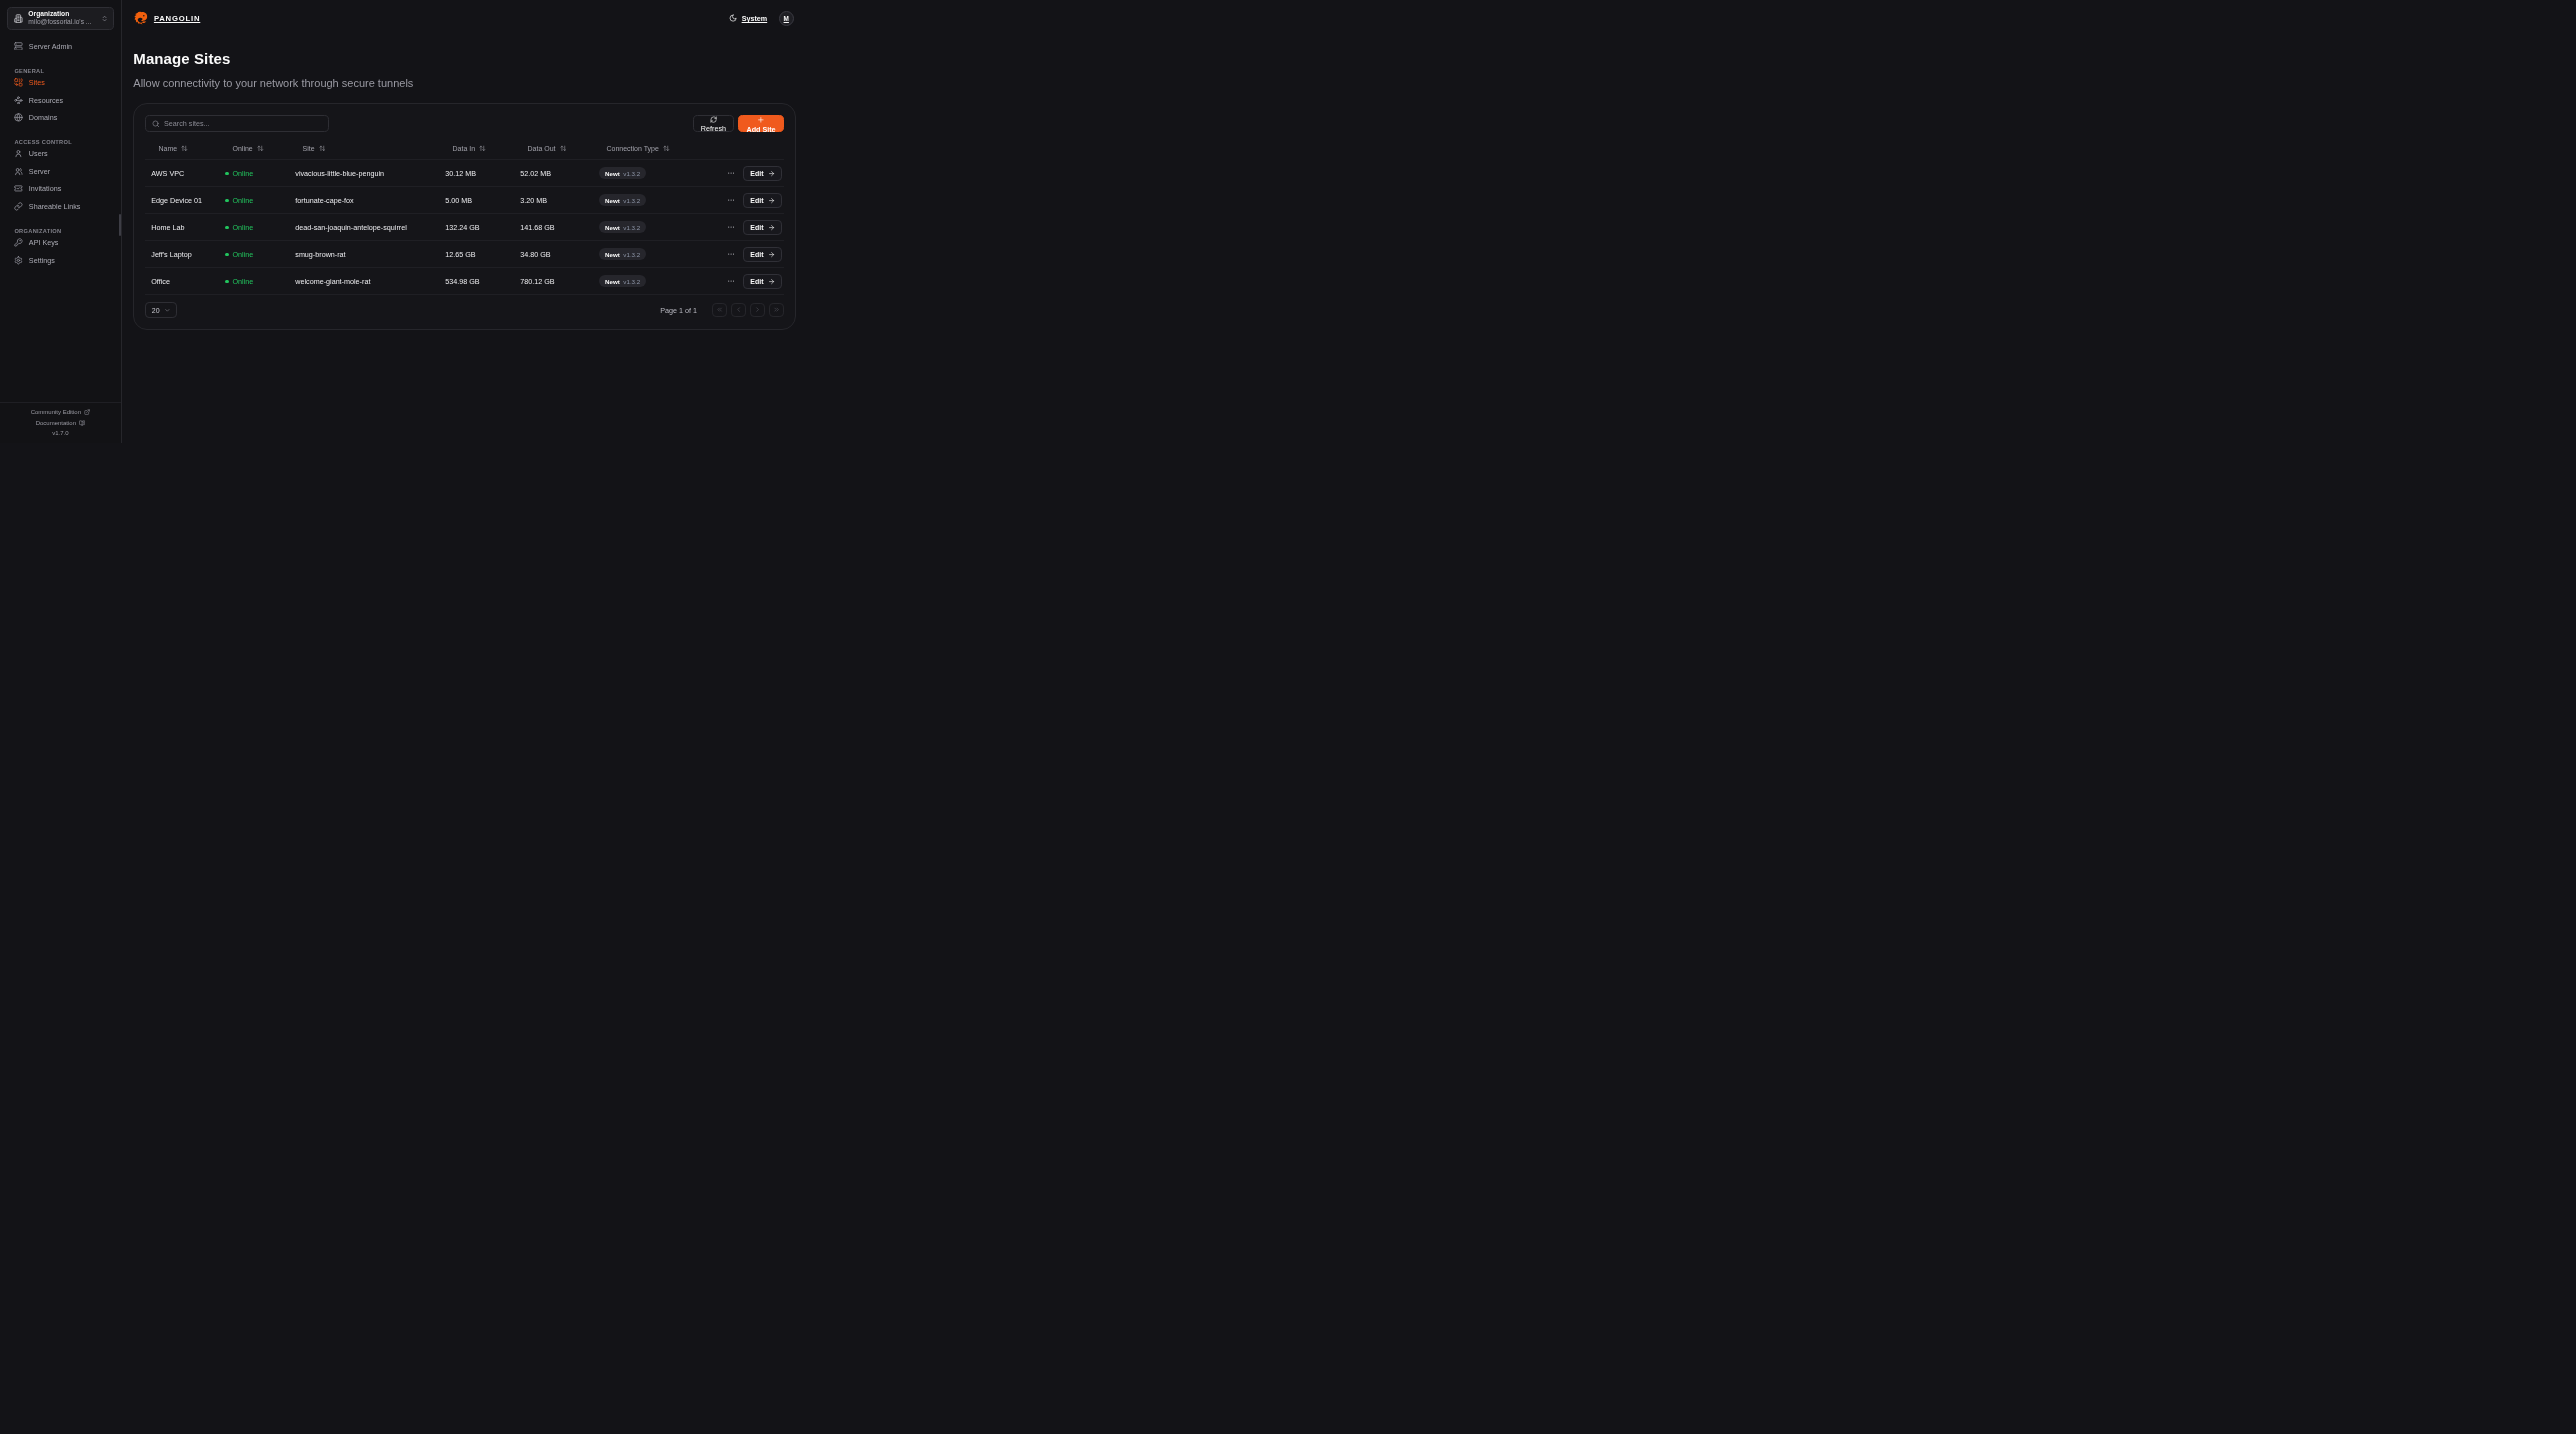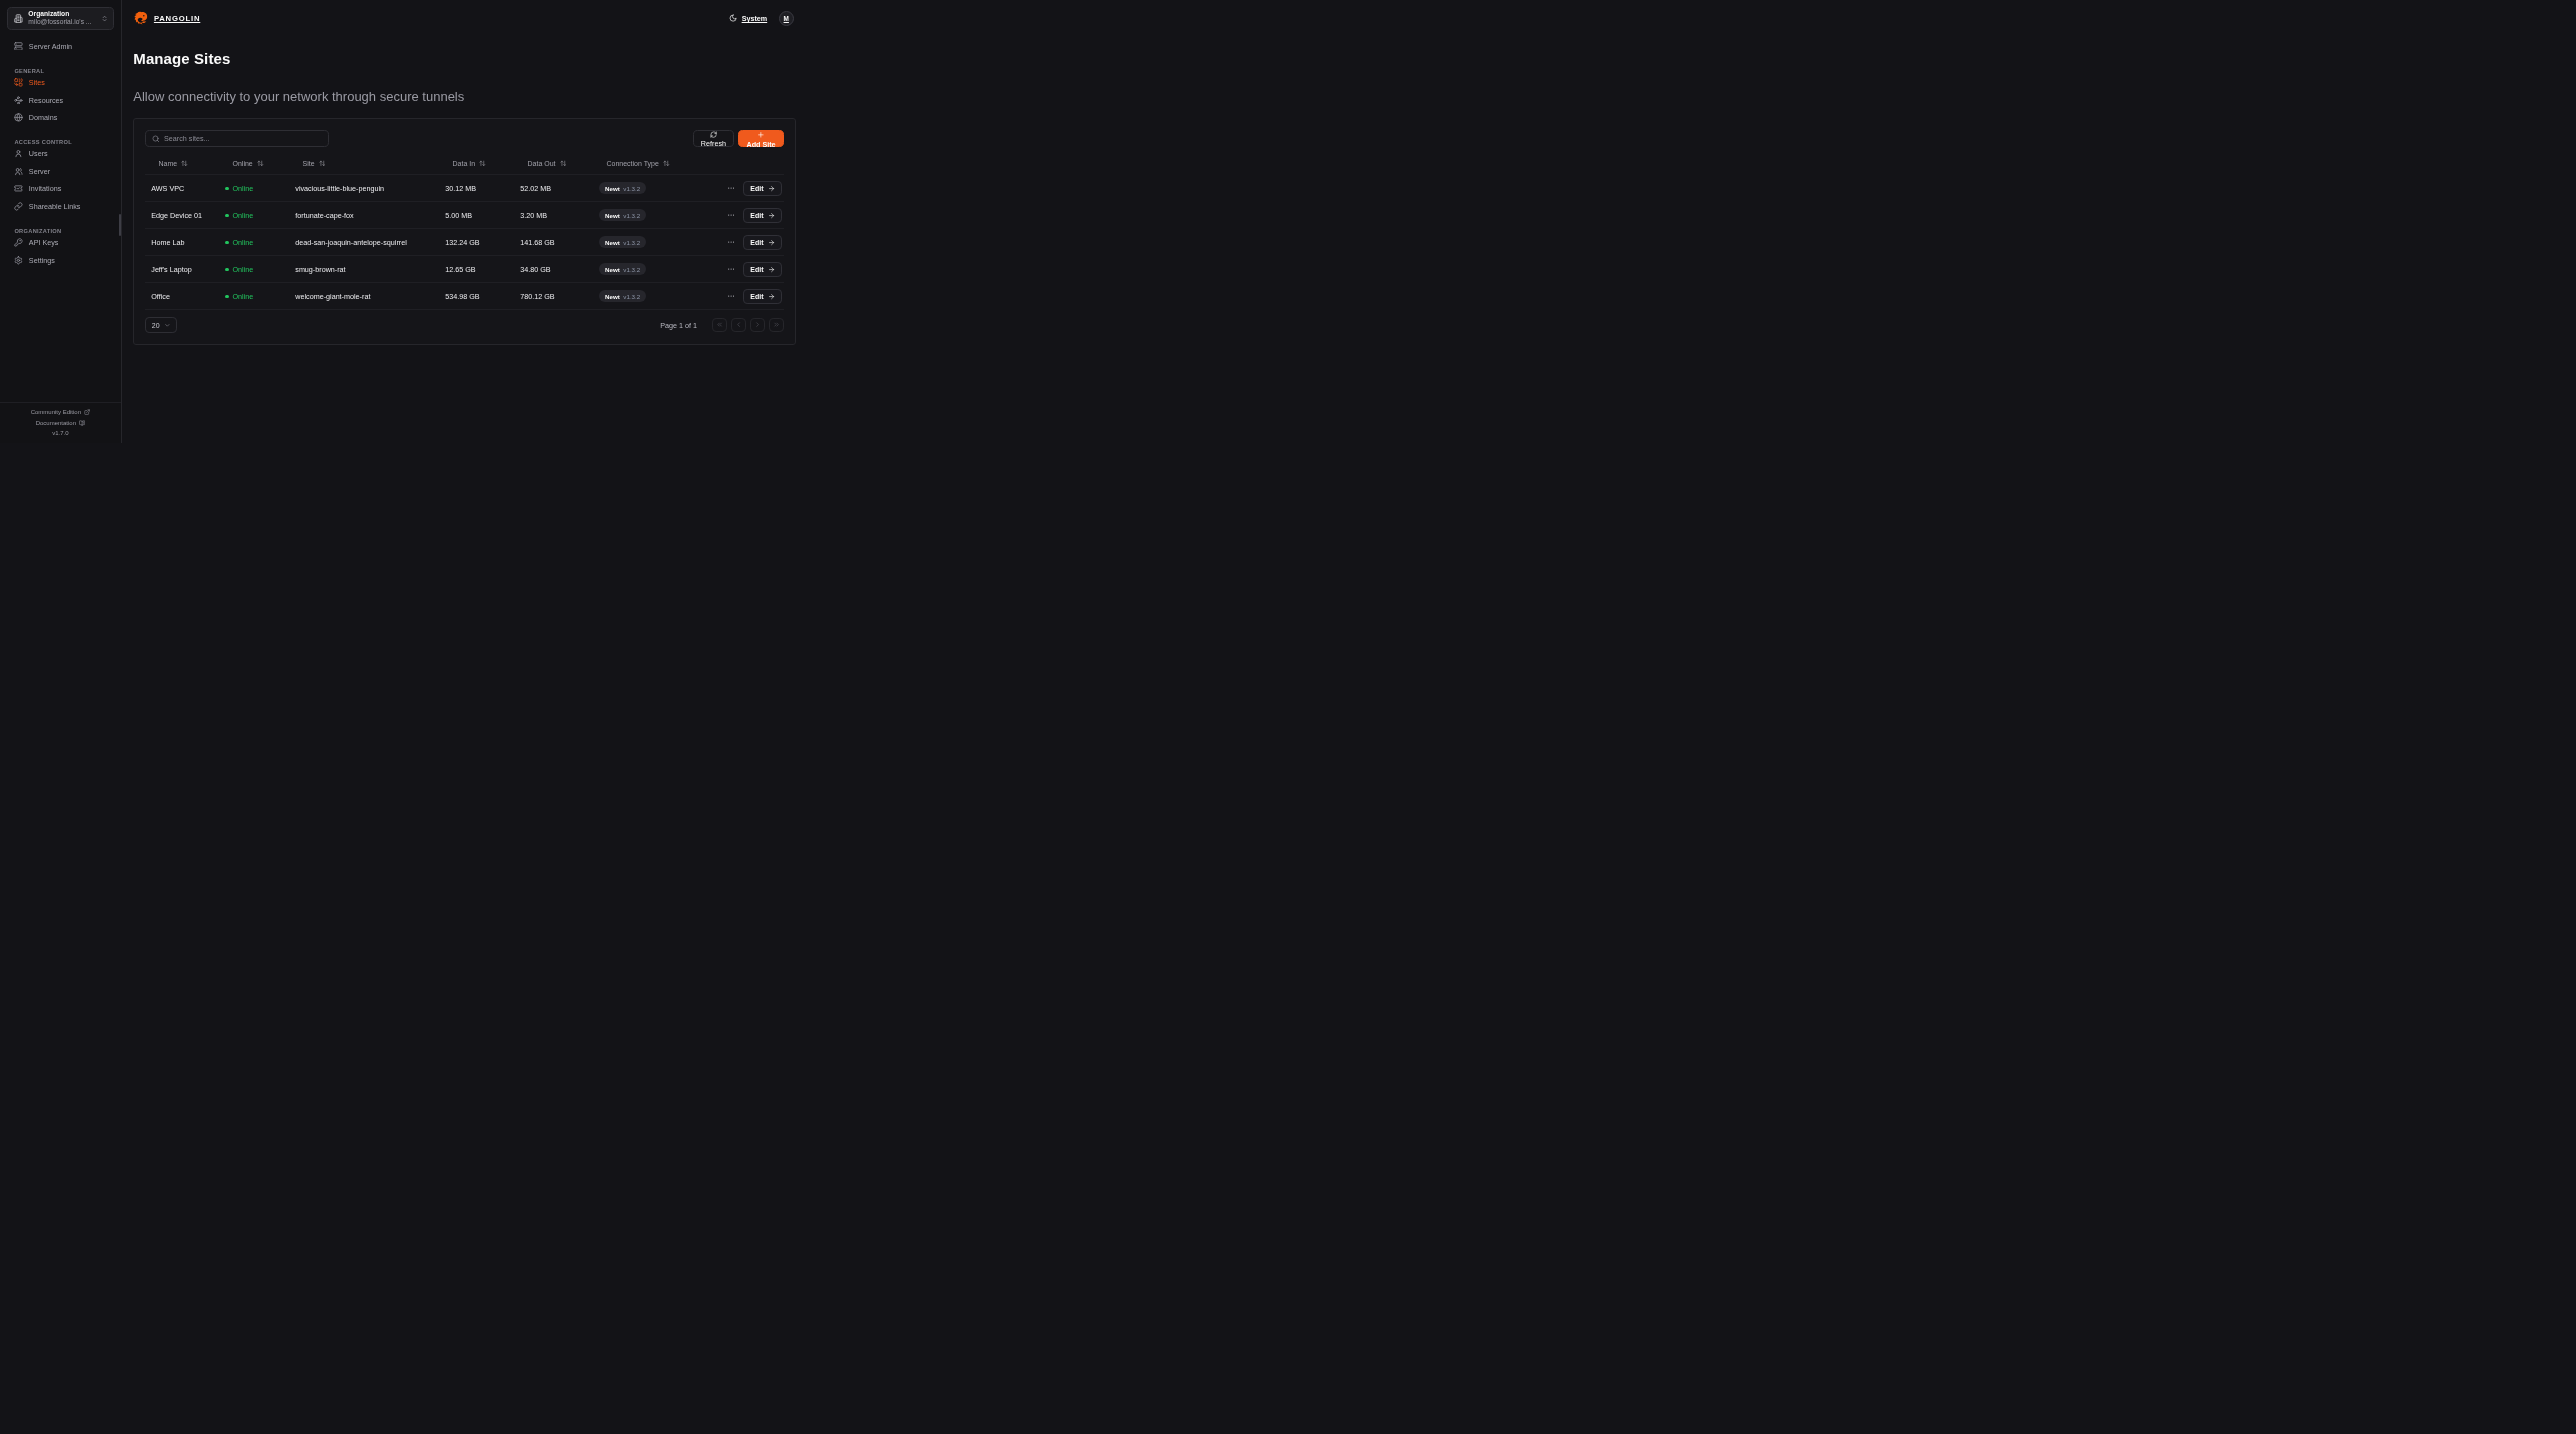--- a/index.html
+++ b/index.html
@@ -98,27 +98,27 @@
   .theme-toggle{display:flex;align-items:center;gap:4.6px;color:var(--text);font-size:7.2px;font-weight:600;cursor:pointer}
   .avatar{
     width:15.5px;height:15.5px;border-radius:50%;
     background:#1F1F24;border:0.5px solid #3A3A42;
     display:flex;align-items:center;justify-content:center;
     font-size:6.4px;font-weight:700;color:var(--text);cursor:pointer;
   }
 
   .content{padding:13.4px 12.4px 0 11.3px}
   .page-title{font-size:15px;font-weight:800;letter-spacing:0.1px}
-  .page-subtitle{font-size:13px;color:#9A9AA3;margin-top:22px}
+  .page-subtitle{font-size:11px;color:#9A9AA3;margin-top:10px}
 
   .card{
     margin-top:14px;
     border:0.5px solid var(--border);
     background:var(--bg-card);
-    border-radius:3px;
+    border-radius:14px;
     padding:10.8px 10.8px 10.8px;
   }
   .card-toolbar{display:flex;align-items:center;justify-content:space-between}
   .search-box{
     width:184px;height:17px;
     border:0.5px solid var(--border-strong);border-radius:4.6px;
     display:flex;align-items:center;gap:4.6px;
     padding:0 5.7px;color:#8B8B94;
   }
   .search-box input{

